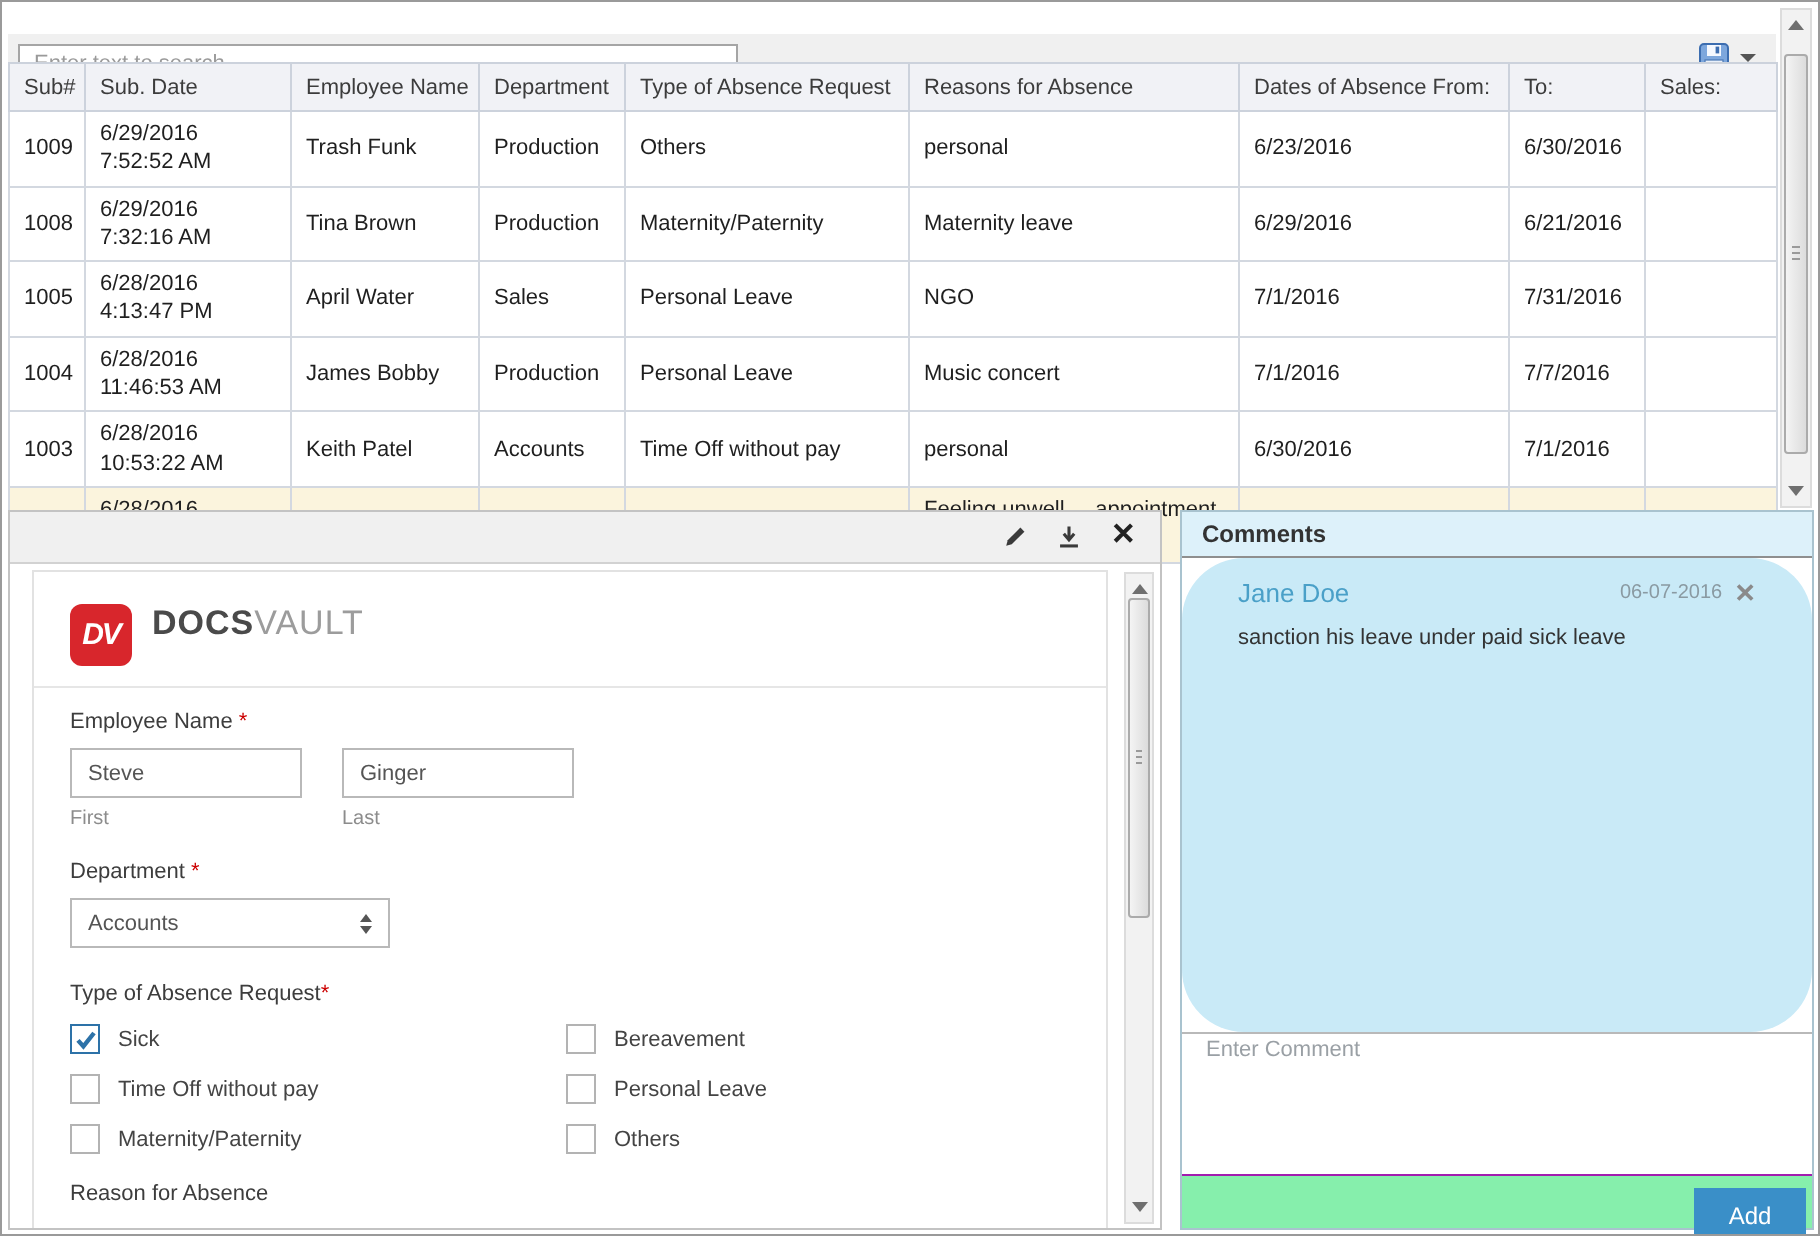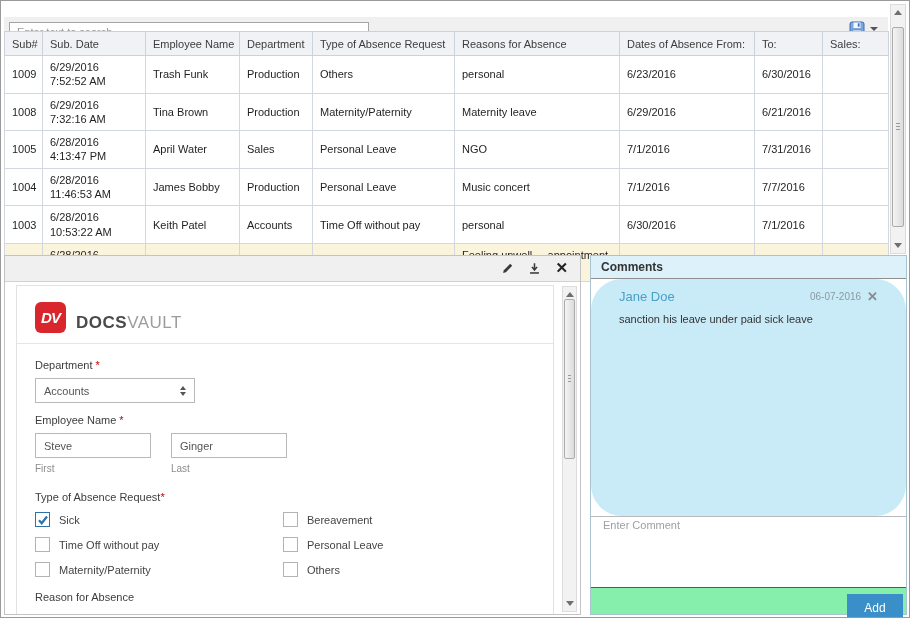--- a/index.html
+++ b/index.html
@@ -39,21 +39,21 @@
   .form-toolbar .icons { position:absolute; right:12px; top:5px; display:flex; gap:14px; align-items:center; }
   .tool-icon { cursor:pointer; display:flex; align-items:center; color:#333; }
   .close-glyph { font-size:15px; font-weight:bold; color:#222; line-height:14px; }
 
   .form-body { position:absolute; top:27px; left:0; right:0; bottom:0; background:#fff; }
   .form-paper { position:absolute; left:11px; top:2px; right:26px; bottom:0; background:#fff; border:1px solid #e2e2e2; border-bottom:none; overflow:hidden; }
   .form-scrollbar { right:3px; top:3px; width:15px; bottom:2px; }
   .form-scrollbar .thumb { top:12px; height:160px; }
 
   .paper-header { display:flex; justify-content:space-between; align-items:center; padding:16px 18px 10px 18px; border-bottom:1px solid #e6e6e6; }
-  .logo { display:flex; align-items:flex-end; gap:10px; }
+  .logo { display:flex; align-items:flex-start; gap:10px; }
   .logo-mark { width:31px; height:31px; background:var(--logo-red,#d8262c); border-radius:6px; color:#fff; font-weight:bold; font-style:italic; font-size:15px; display:flex; align-items:center; justify-content:center; letter-spacing:-1px; }
   .logo-text { font-size:17px; letter-spacing:0.5px; }
   .logo-text .bold { font-weight:bold; color:#4a4a4a; }
   .logo-text .light { color:#9c9c9c; }
   .title-block { text-align:right; }
   .form-title { font-family:"Liberation Serif", serif; font-size:22px; color:#1a1a1a; }
   .form-subtitle { font-size:11px; color:#999; margin-top:3px; }
 
   .field-block { margin:11px 18px 0 18px; }
   .field-label { font-size:11px; color:#3d3d3d; }
@@ -241,45 +241,45 @@
     </div>
     <div class="form-body">
       <div class="form-paper">
         <div class="paper-header">
           <div class="logo">
             <span class="logo-mark">DV</span>
             <span class="logo-text"><span class="bold">DOCS</span><span class="light">VAULT</span></span>
           </div>
         </div>
 
-        <div class="field-block" style="margin-top:15px;">
-          <div class="field-label"><span>Department</span><span class="req">*</span></div>
-          <div class="select-box">
-            <span>Accounts</span>
-            <span class="spinner">
-                <span class="sp-up"></span>
-                <span class="sp-down"></span>
-              </span>
-          </div>
-        </div>
-
         <div class="field-block">
           <div class="field-label"><span>Employee Name</span><span class="req">*</span></div>
           <div class="name-row">
             <div class="name-col">
               <input class="text-input" type="text" value="Steve" style="">
               <span class="sub-label">First</span>
             </div>
             <div class="name-col">
               <input class="text-input" type="text" value="Ginger" style="">
               <span class="sub-label">Last</span>
             </div>
           </div>
         </div>
 
+        <div class="field-block" style="margin-top:15px;">
+          <div class="field-label"><span>Department</span><span class="req">*</span></div>
+          <div class="select-box">
+            <span>Accounts</span>
+            <span class="spinner">
+                <span class="sp-up"></span>
+                <span class="sp-down"></span>
+              </span>
+          </div>
+        </div>
+
         <div class="field-block" style="margin-top:17px;">
           <div class="field-label"><span>Type of Absence Request</span><span class="req tight">*</span></div>
           <div class="cb-grid">
               <label class="cb-row">
                 <span class="cb checked">
                   <svg viewBox="0 0 12 12">
                     <path d="M2 6.2l2.7 3L10 2.5" stroke="#2d72a8" stroke-width="2.2" fill="none"></path>
                   </svg>
                 </span>
                 <span class="cb-label">Sick</span>

